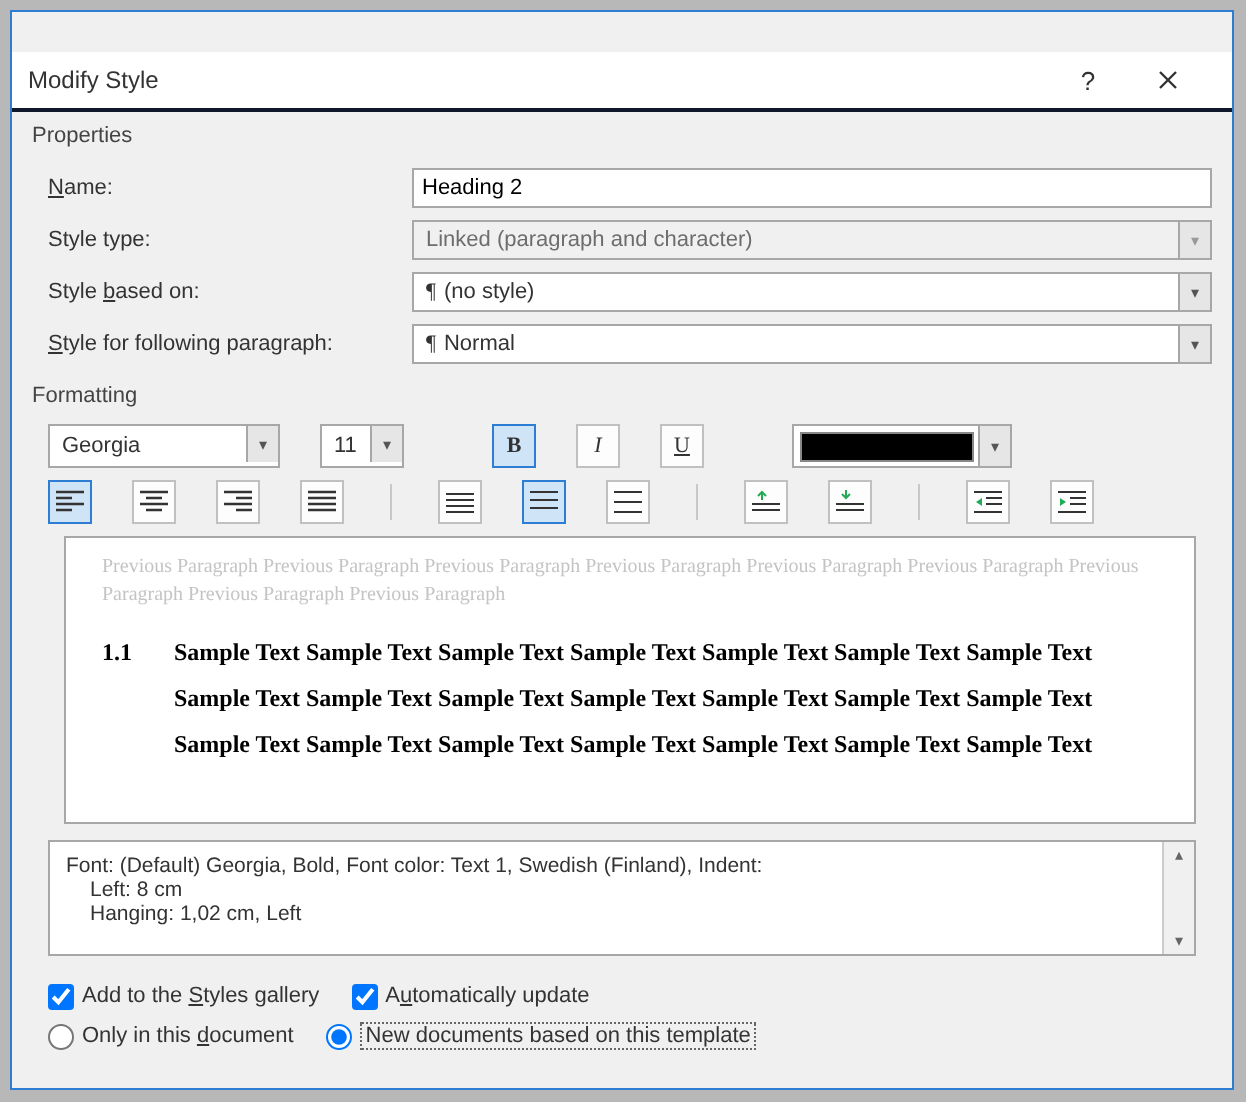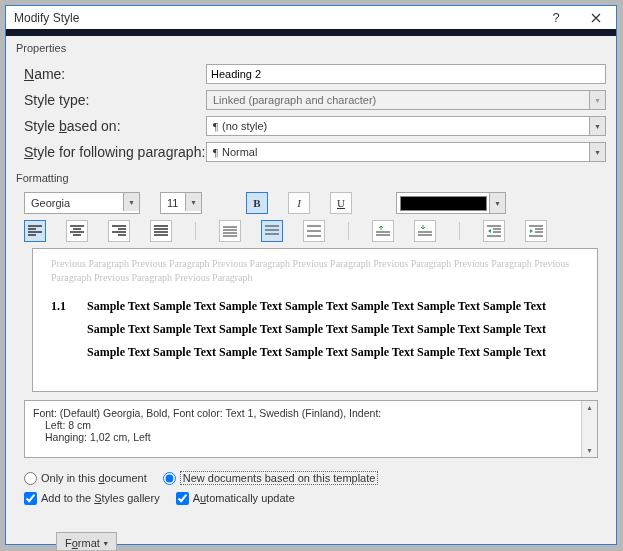--- a/index.html
+++ b/index.html
@@ -17,22 +17,23 @@
     border: 1px solid #2d7dd2;
     position: relative;
     display: flex;
     flex-direction: column;
   }
   .titlebar {
     height: 30px;
     background: #fff;
     display: flex;
     align-items: center;
-    padding: 0 0 0 8px;
-    border-bottom: 7px solid #0f172a;
+    padding: 0 12px 0 8px;
+    border-bottom: 2px solid #0f172a;
+    margin-top: 20px;
   }
   .titlebar .title {
     flex: 1;
     font-size: 12px;
     color: #333;
   }
   .titlebar .tb-btn {
     width: 40px;
     height: 30px;
     display: flex;
@@ -58,21 +59,21 @@
     padding: 4px 0 6px 8px;
   }
   .prop-row {
     display: flex;
     align-items: center;
     height: 24px;
     margin-bottom: 2px;
   }
   .prop-row .label {
     width: 182px;
-    font-size: 14px;
+    font-size: 11px;
   }
   .underline { text-decoration: underline; }
   .prop-row .field {
     flex: 1;
   }
   input[type=text].txt, .combo {
     width: 100%;
     height: 20px;
     border: 1px solid #a7a7a7;
     background: #fff;
@@ -408,39 +409,39 @@
       <div style="padding-left:12px">Left:  8 cm</div>
       <div style="padding-left:12px">Hanging:  1,02 cm, Left</div>
       <div class="sb">
           <span>▴</span>
           <span>▾</span>
         </div>
     </div>
 
     <div class="opts">
       <div class="row">
+        <label class="chk">
+            <input type="checkbox" checked="" style="">
+            <span><span>Add to the </span><span class="underline">S</span><span>tyles gallery</span></span>
+          </label>
+        <label class="chk">
+            <input type="checkbox" checked="" style="">
+            <span><span>A</span><span class="underline">u</span><span>tomatically update</span></span>
+          </label>
+      </div>
+      <div class="row">
         <label class="rdio">
             <input type="radio" name="scope" style="">
             <span><span>Only in this </span><span class="underline">d</span><span>ocument</span></span>
           </label>
         <label class="rdio">
             <input type="radio" name="scope" checked="" style="">
             <span class="radio-highlight">New documents based on this template</span>
           </label>
       </div>
-      <div class="row">
-        <label class="chk">
-            <input type="checkbox" checked="" style="">
-            <span><span>Add to the </span><span class="underline">S</span><span>tyles gallery</span></span>
-          </label>
-        <label class="chk">
-            <input type="checkbox" checked="" style="">
-            <span><span>A</span><span class="underline">u</span><span>tomatically update</span></span>
-          </label>
-      </div>
     </div>
 
     <div class="footer">
       <div class="fmt-dd">
         <span><span>F</span><span class="underline">o</span><span>rmat</span></span>
         <span class="small-arrow">▾</span>
       </div>
       <div class="spacer"></div>
       <button class="dlg-btn primary">OK</button>
       <button class="dlg-btn">Cancel</button>

